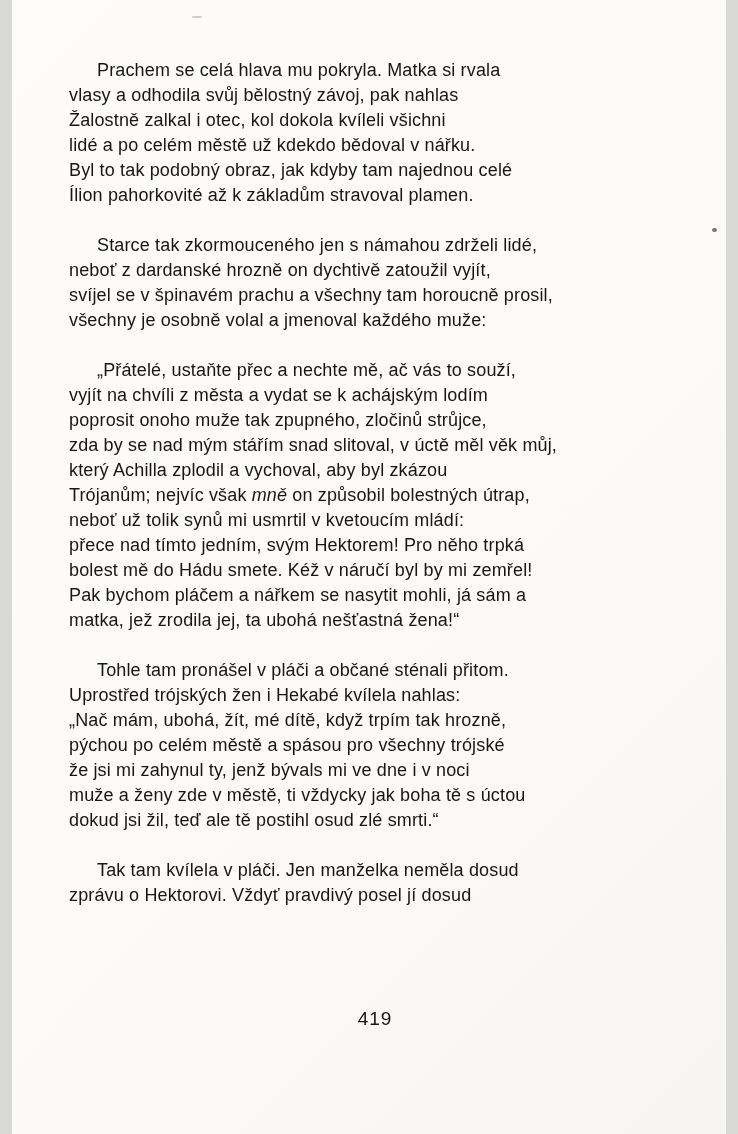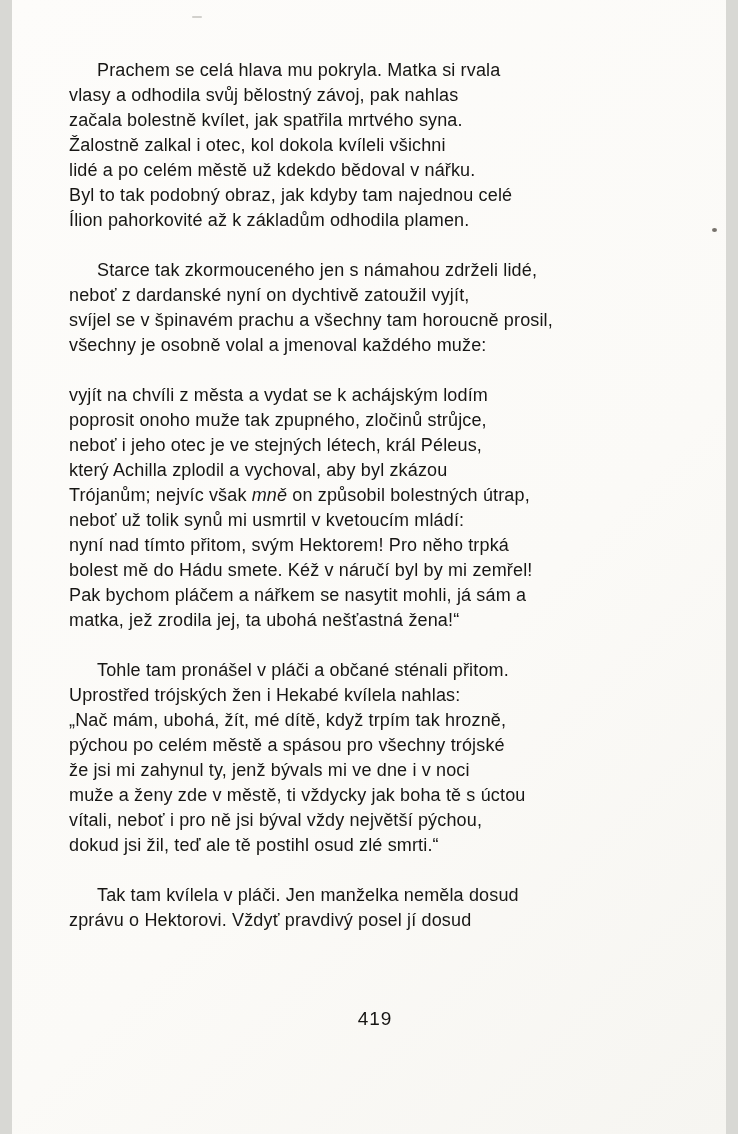--- a/index.html
+++ b/index.html
@@ -61,52 +61,51 @@
   .speck-2 { left: 180px; top: 16px;  width: 10px; height: 2px; opacity: 0.25; border-radius: 2px; }
 </style>
 </head>
 <body>
 
 <div class="sheet">
   <div class="text-block">
       <div class="paragraph">
         <div class="line first">Prachem se celá hlava mu pokryla. Matka si rvala</div>
         <div class="line">vlasy a odhodila svůj bělostný závoj, pak nahlas</div>
-        <div class="line">začala bolestně kvílet, jak spatřila mrtvého syna.</div>
         <div class="line">Žalostně zalkal i otec, kol dokola kvíleli všichni</div>
         <div class="line">lidé a po celém městě už kdekdo bědoval v nářku.</div>
         <div class="line">Byl to tak podobný obraz, jak kdyby tam najednou celé</div>
-        <div class="line">Ílion pahorkovité až k základům odhodila plamen.</div>
+        <div class="line">Ílion pahorkovité až k základům stravoval plamen.</div>
       </div>
       <div class="paragraph">
         <div class="line first">Starce tak zkormouceného jen s námahou zdrželi lidé,</div>
-        <div class="line">neboť z dardanské nyní on dychtivě zatoužil vyjít,</div>
+        <div class="line">neboť z dardanské hrozně on dychtivě zatoužil vyjít,</div>
         <div class="line">svíjel se v špinavém prachu a všechny tam horoucně prosil,</div>
         <div class="line">všechny je osobně volal a jmenoval každého muže:</div>
       </div>
       <div class="paragraph">
+        <div class="line first">„Přátelé, ustaňte přec a nechte mě, ač vás to souží,</div>
         <div class="line">vyjít na chvíli z města a vydat se k achájským lodím</div>
         <div class="line">poprosit onoho muže tak zpupného, zločinů strůjce,</div>
-        <div class="line">neboť i jeho otec je ve stejných létech, král Péleus,</div>
+        <div class="line">zda by se nad mým stářím snad slitoval, v úctě měl věk můj,</div>
         <div class="line">který Achilla zplodil a vychoval, aby byl zkázou</div>
         <div class="line"><span>Trójanům; nejvíc však </span><span class="italic">mně</span><span> on způsobil bolestných útrap,</span></div>
         <div class="line">neboť už tolik synů mi usmrtil v kvetoucím mládí:</div>
-        <div class="line">nyní nad tímto přitom, svým Hektorem! Pro něho trpká</div>
+        <div class="line">přece nad tímto jedním, svým Hektorem! Pro něho trpká</div>
         <div class="line">bolest mě do Hádu smete. Kéž v náručí byl by mi zemřel!</div>
         <div class="line">Pak bychom pláčem a nářkem se nasytit mohli, já sám a</div>
         <div class="line">matka, jež zrodila jej, ta ubohá nešťastná žena!“</div>
       </div>
       <div class="paragraph">
         <div class="line first">Tohle tam pronášel v pláči a občané sténali přitom.</div>
         <div class="line">Uprostřed trójských žen i Hekabé kvílela nahlas:</div>
         <div class="line">„Nač mám, ubohá, žít, mé dítě, když trpím tak hrozně,</div>
         <div class="line">pýchou po celém městě a spásou pro všechny trójské</div>
         <div class="line">že jsi mi zahynul ty, jenž bývals mi ve dne i v noci</div>
         <div class="line">muže a ženy zde v městě, ti vždycky jak boha tě s úctou</div>
-        <div class="line">vítali, neboť i pro ně jsi býval vždy největší pýchou,</div>
         <div class="line">dokud jsi žil, teď ale tě postihl osud zlé smrti.“</div>
       </div>
       <div class="paragraph">
         <div class="line first">Tak tam kvílela v pláči. Jen manželka neměla dosud</div>
         <div class="line">zprávu o Hektorovi. Vždyť pravdivý posel jí dosud</div>
       </div>
     </div>
   <div class="page-number">419</div>
   <div class="scan-speck speck-1"></div>
   <div class="scan-speck speck-2"></div>

